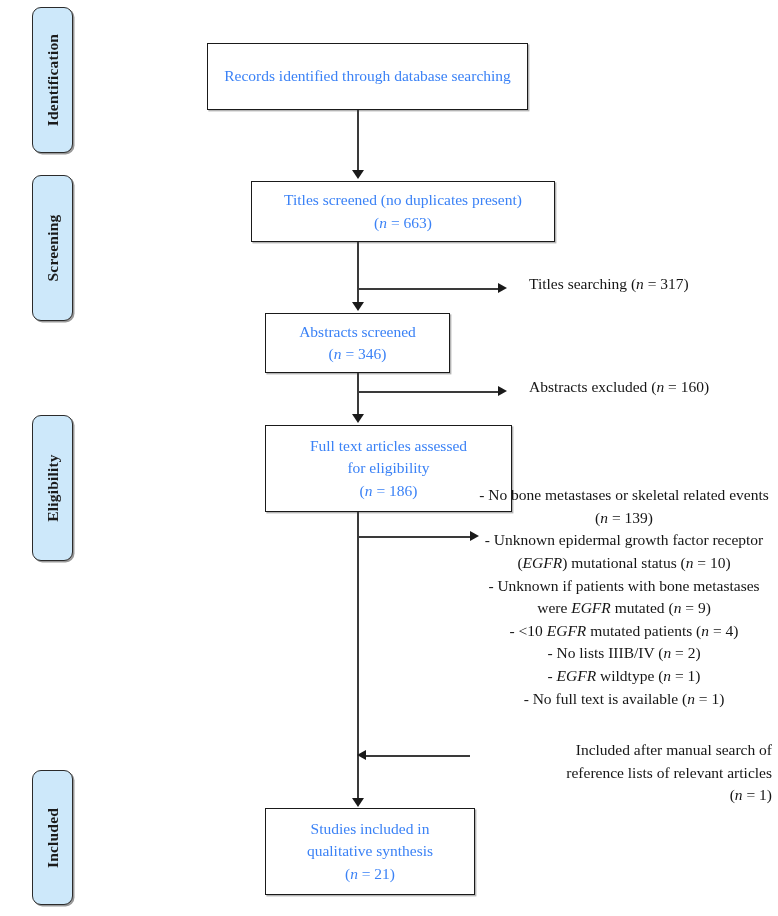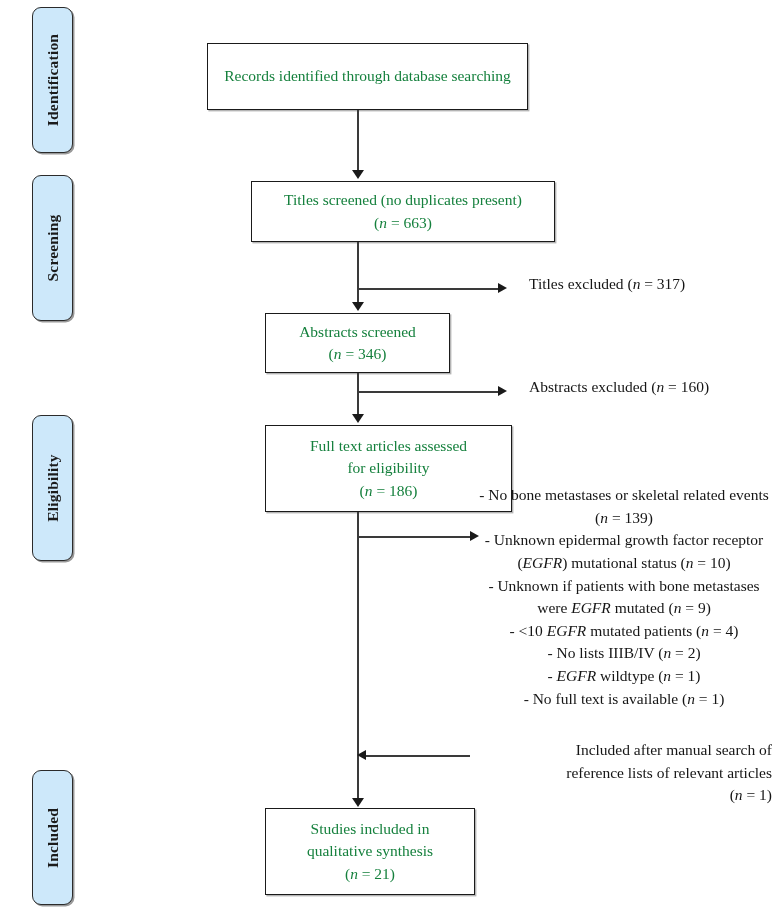--- a/index.html
+++ b/index.html
@@ -49,21 +49,21 @@
   .flow-box {
     position: absolute;
     background: #ffffff;
     border: 1.1px solid #1a1a1a;
     box-sizing: border-box;
     display: flex;
     flex-direction: column;
     align-items: center;
     justify-content: center;
     font-size: 15.5px;
-    color: #15803d;
+    color: #3b82f6;
     line-height: 1.45;
     text-align: center;
     box-shadow: 1.4px 1.4px 0 rgba(105,105,105,0.5);
   }
   .flow-box .line { display: block; white-space: nowrap; }
 
   #box-records    { left: 207px; top: 43px;  width: 321px; height: 67px; }
   #box-titles     { left: 207px; top: 181px; width: 304px; height: 61px; margin-left: 44px; }
   #box-abstracts  { left: 265px; top: 313px; width: 185px; height: 60px; }
   #box-fulltext   { left: 265px; top: 425px; width: 247px; height: 87px; }
@@ -148,21 +148,21 @@
     <span class="line">Titles screened (no duplicates present)</span>
     <span class="line"><span>(</span><i class="it">n</i><span> = 663)</span></span>
   </div>
 
   <div class="v-line" style="left:357px; top:242px; height:60px;"></div>
   <div class="h-line" style="left:357px; top:288px; width:141px;"></div>
   <div class="arrow-right" style="left:498px; top:283px;"></div>
   <div class="arrow-down" style="left:352px; top:302px;"></div>
 
   <div class="side-note" id="note-titles-excluded">
-    <span class="line"><span>Titles excluded (</span><i class="it">n</i><span> = 317)</span></span>
+    <span class="line"><span>Titles searching (</span><i class="it">n</i><span> = 317)</span></span>
   </div>
 
   <div class="flow-box" id="box-abstracts">
     <span class="line">Abstracts screened</span>
     <span class="line"><span>(</span><i class="it">n</i><span> = 346)</span></span>
   </div>
 
   <div class="v-line" style="left:357px; top:373px; height:41px;"></div>
   <div class="h-line" style="left:357px; top:391px; width:141px;"></div>
   <div class="arrow-right" style="left:498px; top:386px;"></div>

